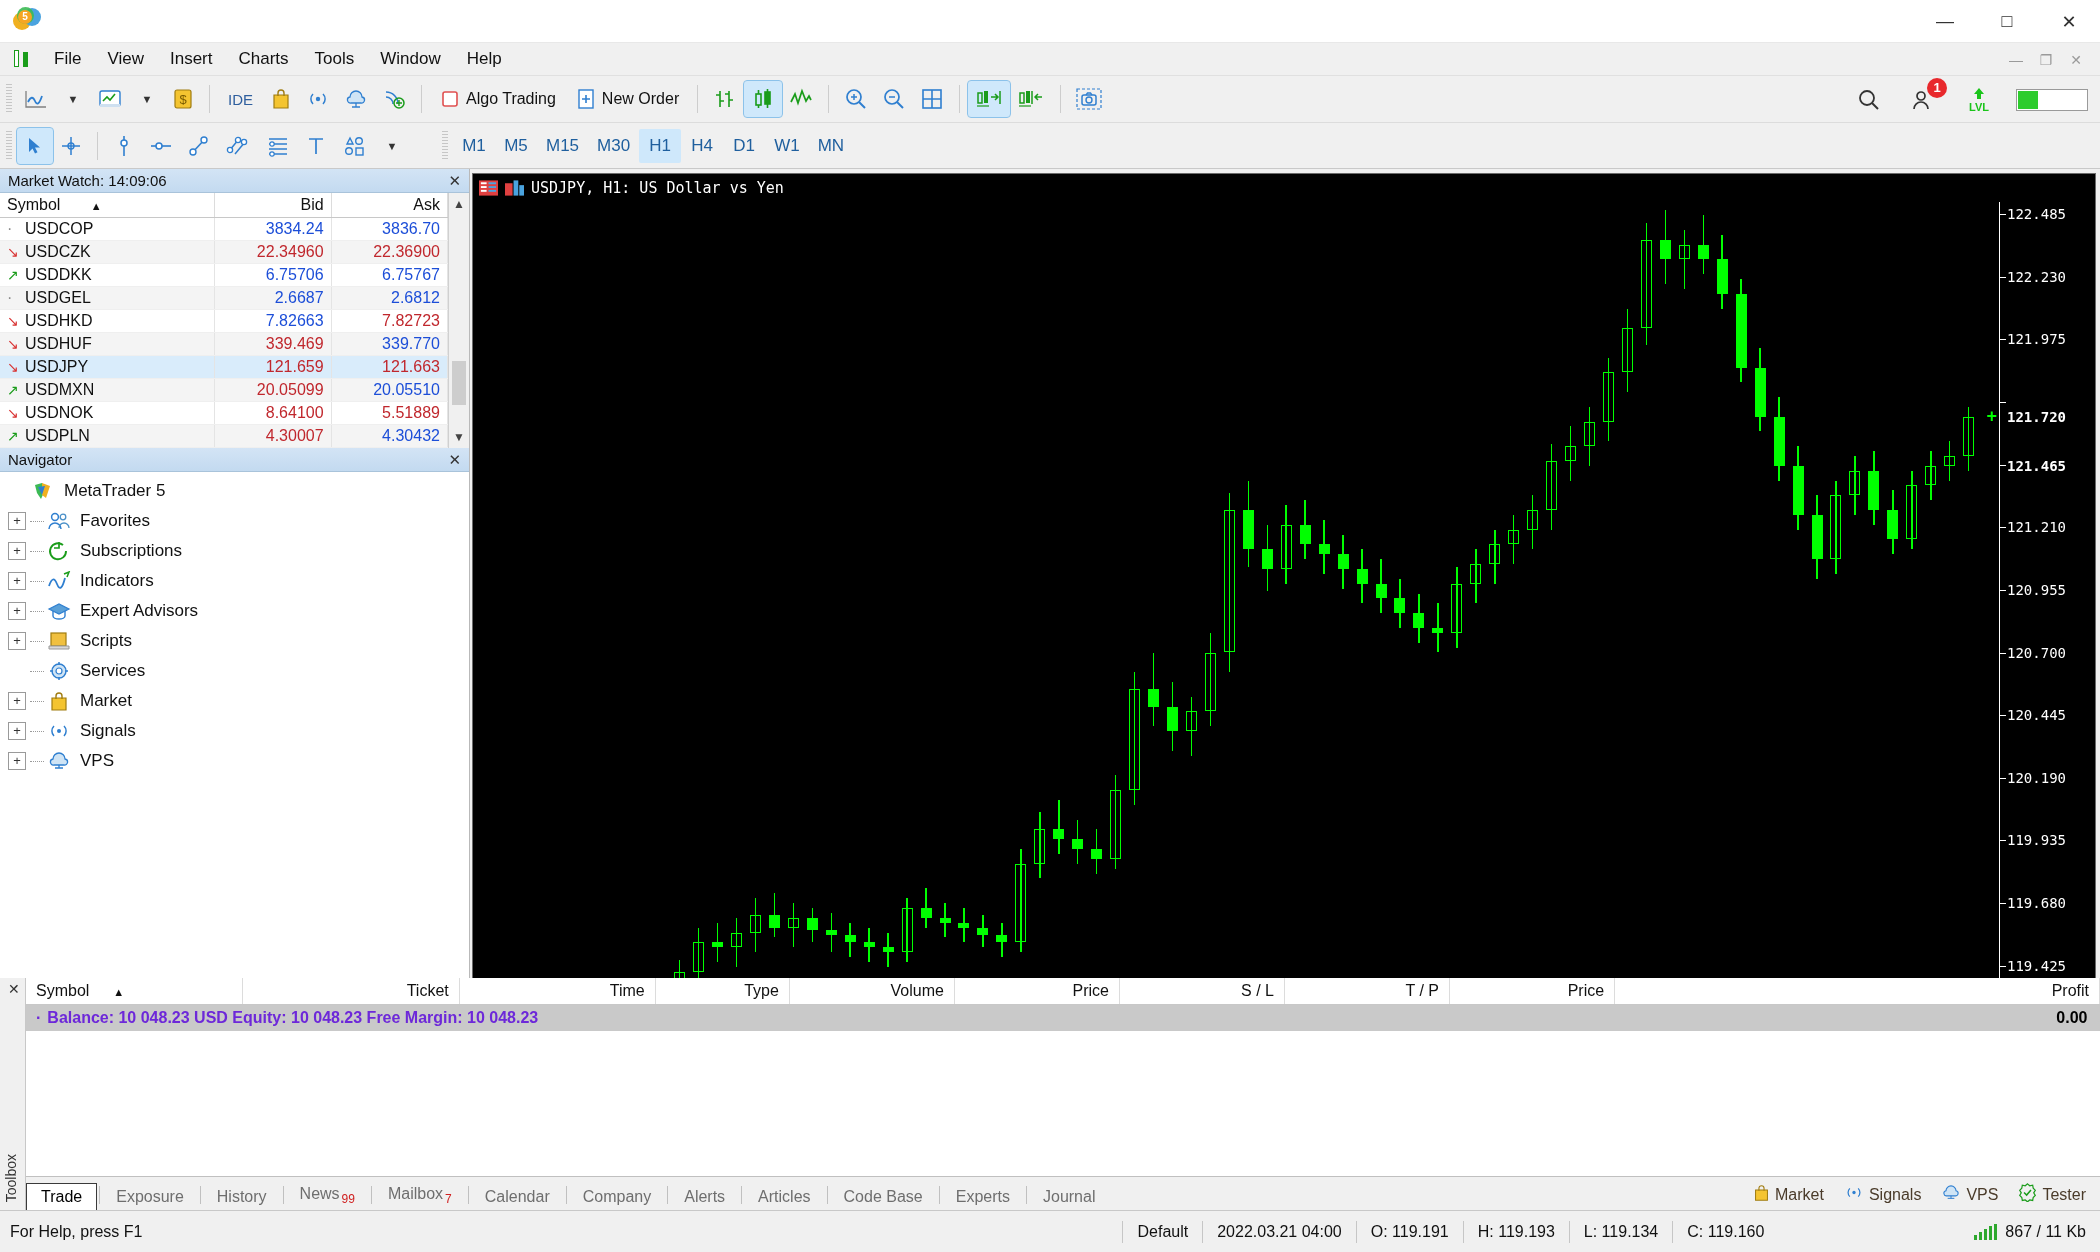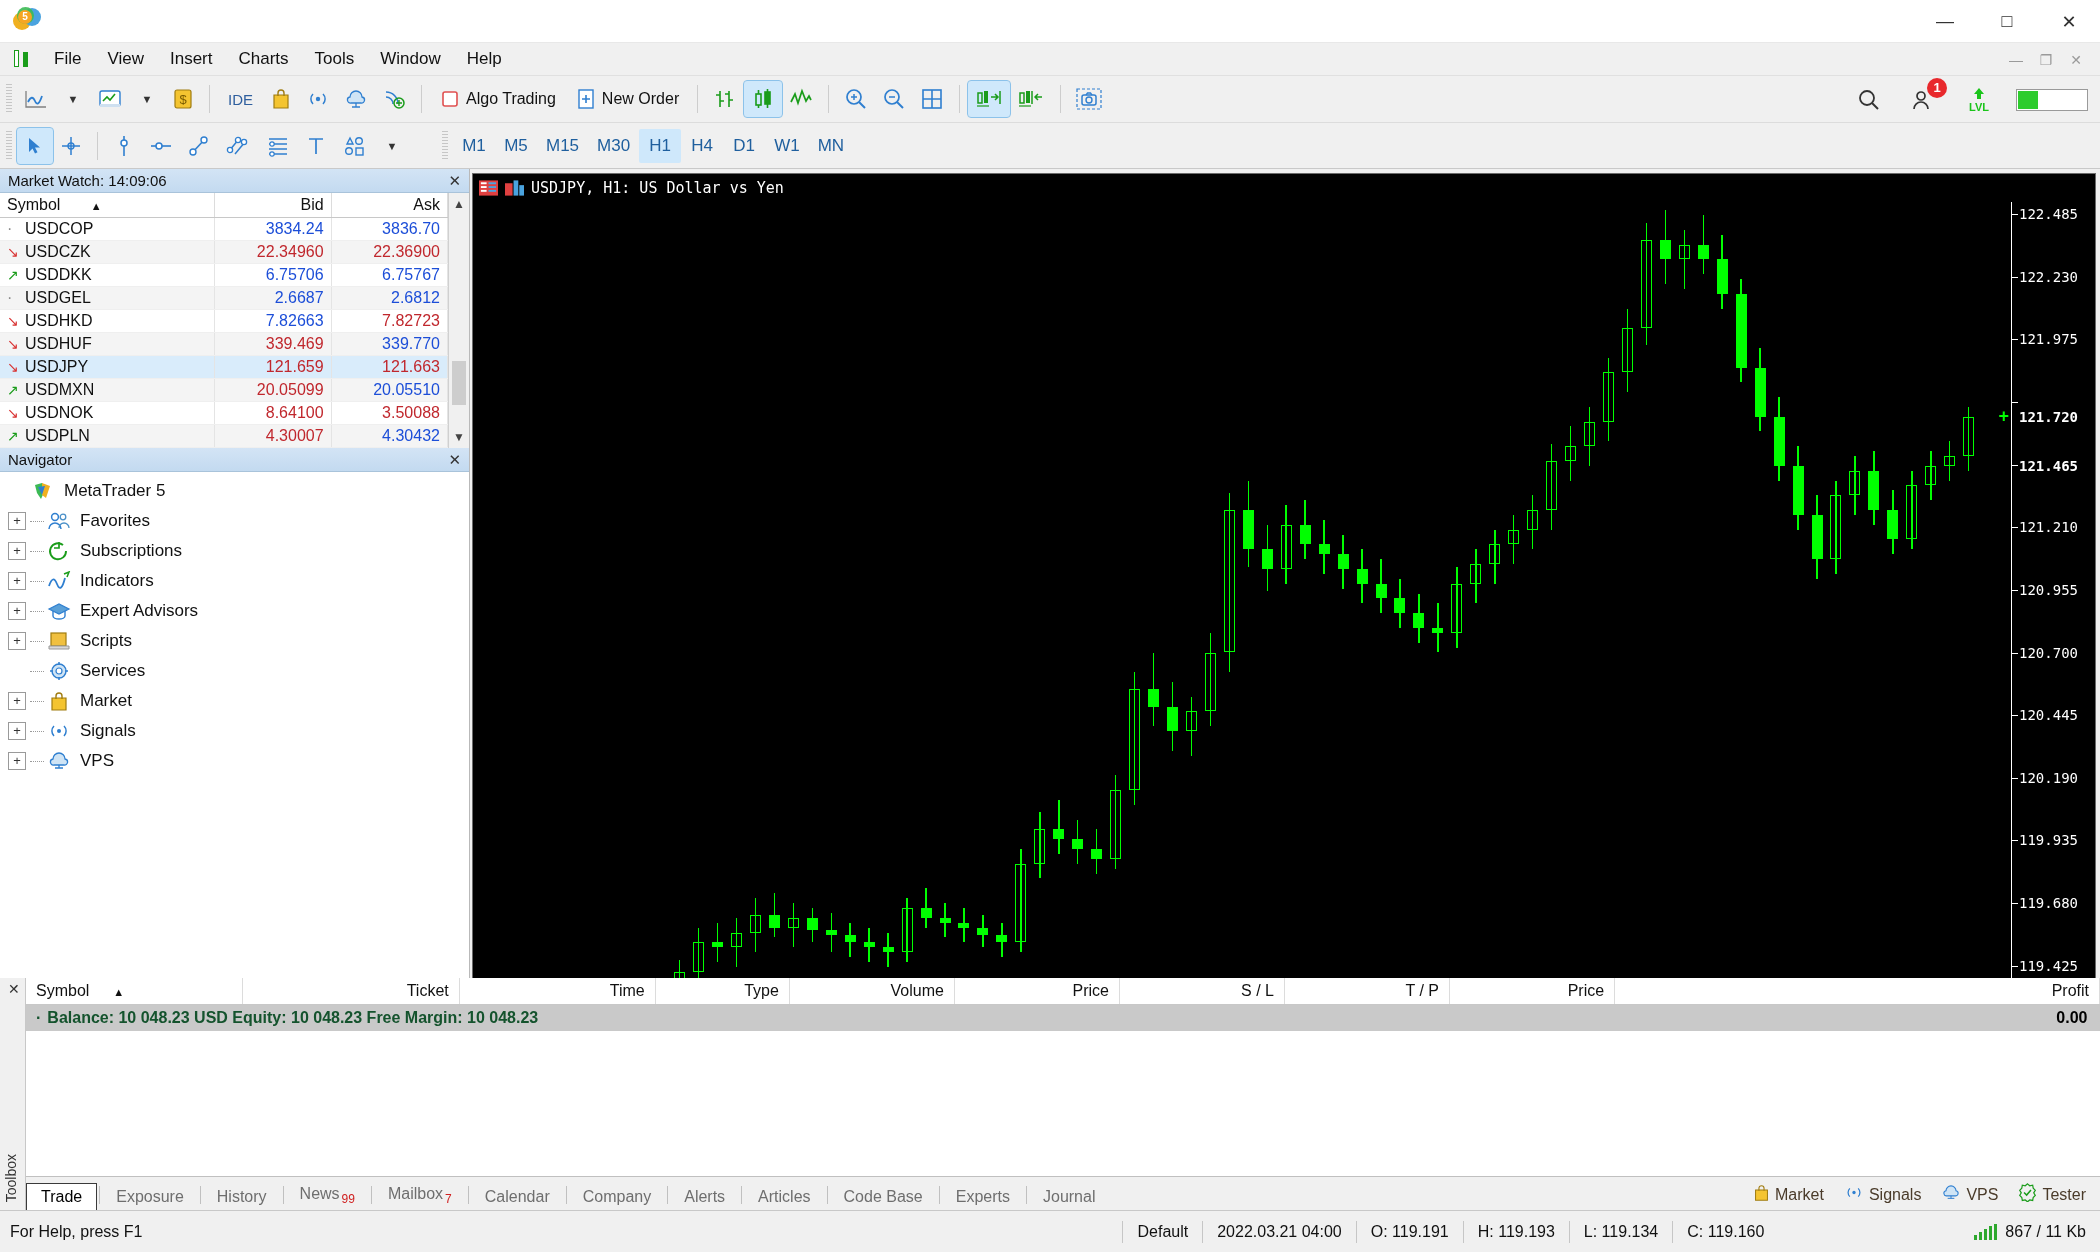--- a/index.html
+++ b/index.html
@@ -98,21 +98,21 @@
   .bottabs{height:32px;background:#f0f0f0;display:flex;align-items:flex-end;border-top:1px solid #c0c0c0;padding-left:8px;}
 
   
   .chartdock{flex:1;display:flex;flex-direction:column;background:#f0f0f0;}
   .chartwin{flex:1;margin:4px 4px 0 2px;border:1px solid #6b6b6b;background:#000;display:flex;flex-direction:column;position:relative;}
   .chart-hdr{height:28px;background:#000;display:flex;align-items:center;padding:0 6px;gap:7px;}
   .chart-hdr .ic{width:19px;height:16px;}
   .chart-hdr .t{color:#fff;font-size:15px;font-family:"DejaVu Sans Mono",monospace;}
   .plot-wrap{flex:1;display:flex;position:relative;}
   .plot{flex:1;position:relative;background:#000;overflow:hidden;}
-  .yaxis{width:84px;background:#000;border-left:1px solid #fff;position:relative;}
+  .yaxis{width:96px;background:#000;border-left:1px solid #fff;position:relative;}
   .ylbl{position:absolute;left:7px;color:#fff;font-size:14px;font-family:"DejaVu Sans Mono",monospace;
     transform:translateY(-50%);white-space:nowrap;}
   .ytick{position:absolute;left:0;width:6px;height:1px;background:#fff;}
   .xaxis{height:26px;background:#000;border-top:1px solid #fff;position:relative;}
   .xlbl{position:absolute;top:4px;color:#fff;font-size:14px;font-family:"DejaVu Sans Mono",monospace;white-space:nowrap;}
   .xtick{position:absolute;top:0;width:1px;height:5px;background:#fff;}
   .crosshair-plus{position:absolute;color:#00ff00;font-size:18px;font-weight:bold;}
 
   .charttabs{height:34px;background:#f0f0f0;display:flex;align-items:flex-end;border-top:1px solid #c0c0c0;
     padding-left:6px;position:relative;}
@@ -123,21 +123,21 @@
   .toolbox-outer{position:absolute;left:0;right:0;bottom:42px;top:978px;background:#fff;display:flex;}
   .tbx-side{width:26px;background:#f0f0f0;border-right:1px solid #c8c8c8;position:relative;}
   .tbx-side .vtxt{position:absolute;bottom:8px;left:3px;writing-mode:vertical-rl;transform:rotate(180deg);
     font-size:14px;color:#333;}
   .tbx-side .x{position:absolute;top:3px;left:8px;font-size:14px;color:#333;}
   .tbx-main{flex:1;display:flex;flex-direction:column;}
   table.trade{border-collapse:collapse;width:100%;table-layout:fixed;font-size:16px;}
   table.trade th{font-weight:normal;border-right:1px solid #dcdcdc;border-bottom:1px solid #c8c8c8;
     padding:4px 10px;color:#111;background:#fff;}
   table.trade th.l{text-align:left;} table.trade th.r{text-align:right;}
-  table.trade td.bal{background:#c9c9c9;padding:4px 10px;font-size:16px;color:#14532d;font-weight:bold;}
+  table.trade td.bal{background:#c9c9c9;padding:4px 10px;font-size:16px;color:#6d28d9;font-weight:bold;}
   table.trade td.profit{background:#c9c9c9;text-align:right;padding:4px 12px;font-weight:bold;}
   .tbx-tabs{position:absolute;left:26px;right:0;bottom:42px;height:34px;background:#f0f0f0;display:flex;
     align-items:flex-end;border-top:1px solid #c0c0c0;}
   .bt{font-size:16px;padding:4px 14px;color:#6e6e6e;cursor:default;position:relative;}
   .bt.active{color:#000;background:#fff;border:1px solid #3a3a3a;border-bottom:1px solid #fff;top:1px;}
   .bt .cnt{font-size:12px;color:#d02020;vertical-align:sub;margin-left:2px;}
   .bt-sep{width:1px;height:18px;background:#c0c0c0;margin:0 2px 6px;}
   .bt-right{margin-left:auto;display:flex;align-items:center;gap:20px;padding:0 14px 4px 0;font-size:16px;color:#4a3b2a;}
   .bt-right span.i{margin-right:5px;}
 
@@ -506,21 +506,21 @@
                   <td class="num up">121.663</td>
                 </tr>
                 <tr class="alt">
                   <td class="sym"><span class="arr upa">↗</span>USDMXN</td>
                   <td class="num up">20.05099</td>
                   <td class="num down">20.05510</td>
                 </tr>
                 <tr>
                   <td class="sym"><span class="arr dn">↘</span>USDNOK</td>
                   <td class="num up">8.64100</td>
-                  <td class="num up">3.50088</td>
+                  <td class="num up">5.51889</td>
                 </tr>
                 <tr class="alt">
                   <td class="sym"><span class="arr upa">↗</span>USDPLN</td>
                   <td class="num up">4.30007</td>
                   <td class="num down">4.30432</td>
                 </tr>
               </tbody>
           </table>
           <div class="mw-scroll">
             <div class="arrw">▲</div>

